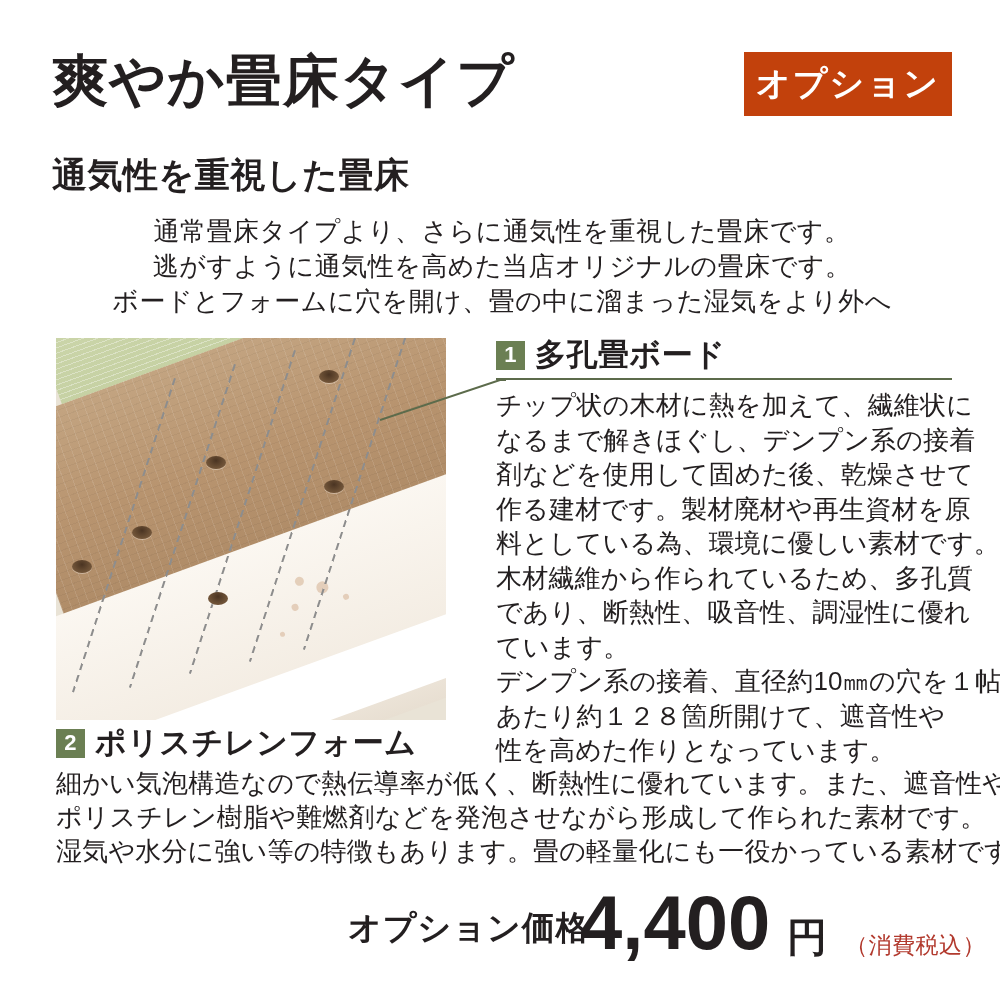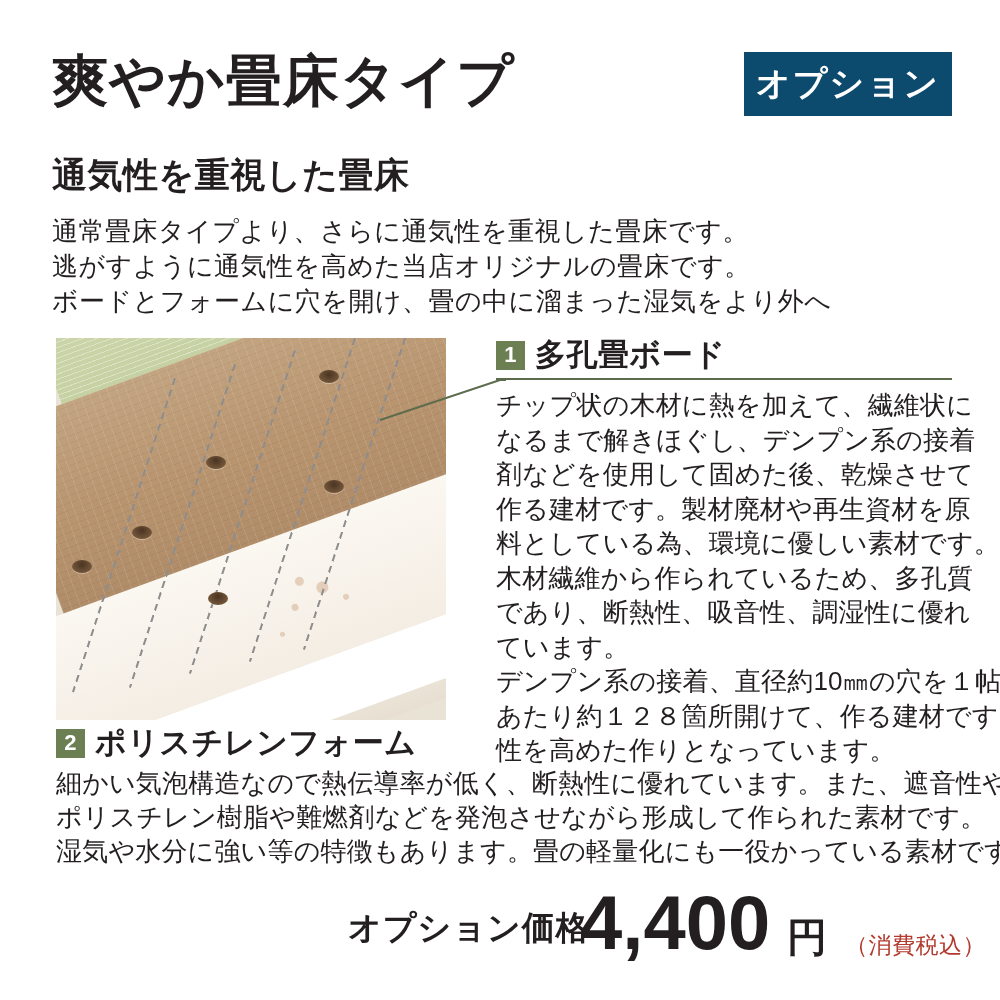--- a/index.html
+++ b/index.html
@@ -39,21 +39,21 @@
     line-height: 74px;
     color: #231f20;
     white-space: nowrap;
   }
   .option-badge {
     position: absolute;
     right: 0;
     top: 8px;
     width: 208px;
     height: 64px;
-    background: #0c4a6e;
+    background: #c2410c;
     color: #ffffff;
     font-size: 34px;
     font-weight: bold;
     letter-spacing: 2px;
     display: flex;
     align-items: center;
     justify-content: center;
     box-sizing: border-box;
   }
 
@@ -73,21 +73,21 @@
   .lead {
     position: absolute;
     left: 52px;
     top: 214px;
     width: 900px;
     font-size: 26px;
     line-height: 35px;
     letter-spacing: 0.5px;
     color: #231f20;
   }
-  .lead div { white-space: nowrap; }
+  .lead div { white-space: nowrap; text-align: center; }
 
   
   .photo {
     position: absolute;
     left: 56px;
     top: 338px;
     width: 390px;
     height: 382px;
     overflow: hidden;
     background: #e9e3d6;
@@ -357,21 +357,21 @@
   <div class="body1">
     <div>チップ状の木材に熱を加えて、繊維状に</div>
     <div>なるまで解きほぐし、デンプン系の接着</div>
     <div>剤などを使用して固めた後、乾燥させて</div>
     <div>作る建材です。製材廃材や再生資材を原</div>
     <div>料としている為、環境に優しい素材です。</div>
     <div>木材繊維から作られているため、多孔質</div>
     <div>であり、断熱性、吸音性、調湿性に優れ</div>
     <div>ています。</div>
     <div>デンプン系の接着、直径約10㎜の穴を１帖</div>
-    <div>あたり約１２８箇所開けて、作る建材です</div>
+    <div>あたり約１２８箇所開けて、遮音性や</div>
     <div>性を高めた作りとなっています。</div>
   </div>
 
   <div class="callout2-title">
     <span class="num-badge">2</span>
     <span>ポリスチレンフォーム</span>
   </div>
   <div class="body2">
     <div>細かい気泡構造なので熱伝導率が低く、断熱性に優れています。また、遮音性や</div>
     <div>ポリスチレン樹脂や難燃剤などを発泡させながら形成して作られた素材です。</div>

